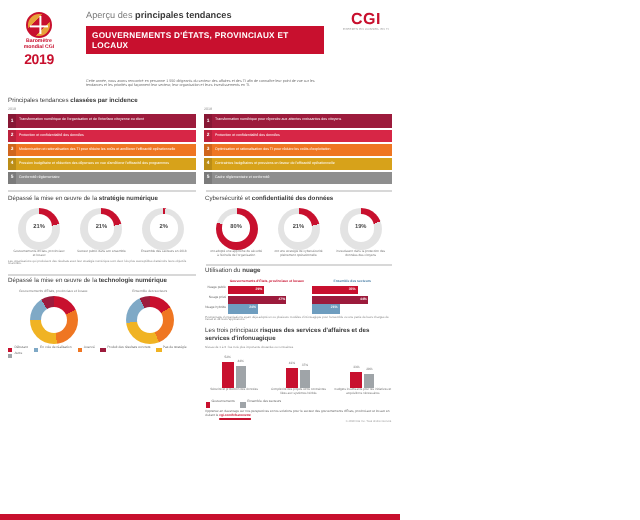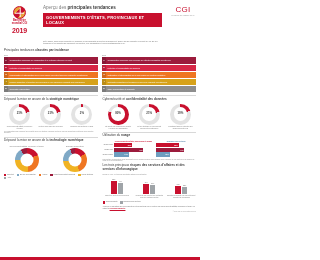--- a/index.html
+++ b/index.html
@@ -42,21 +42,21 @@
   .kicker { font-size:4.6px; color:#7a7a7a; margin-bottom:2.4px; }
   .kicker b { color:#3b3b3b; font-weight:bold; }
   .redbar {
     background:#c8102e; color:#fff; font-weight:bold;
     font-size:4.1px; letter-spacing:0.15px; padding:1.6px 3px; 
   }
   .header-right {
     width:34px; flex:none; display:flex; flex-direction:column;
     align-items:center; justify-content:flex-start; padding-top:6px;
   }
-  .cgi-logo { color:#c8102e; font-weight:normal; font-size:8px; letter-spacing:0.3px; line-height:1;}
+  .cgi-logo { color:#c8102e; font-weight:bold; font-size:8px; letter-spacing:0.3px; line-height:1;}
   .cgi-sub { color:#9a9a9a; font-size:1.5px; margin-top:0.8px; letter-spacing:0.1px;}
 
   .intro { padding:1.5px 38px 2px 43px; font-size:1.85px; color:#6d6d6d; line-height:1.3; }
 
   
   .sec-title { font-size:3.1px; color:#3b3b3b; margin:0 0 1.6px 0; }
   .sec-title b { font-weight:bold; }
   .hr { height:0.4px; background:#d8d8d8; margin:2.5px 0 2px 0; }
 
   

